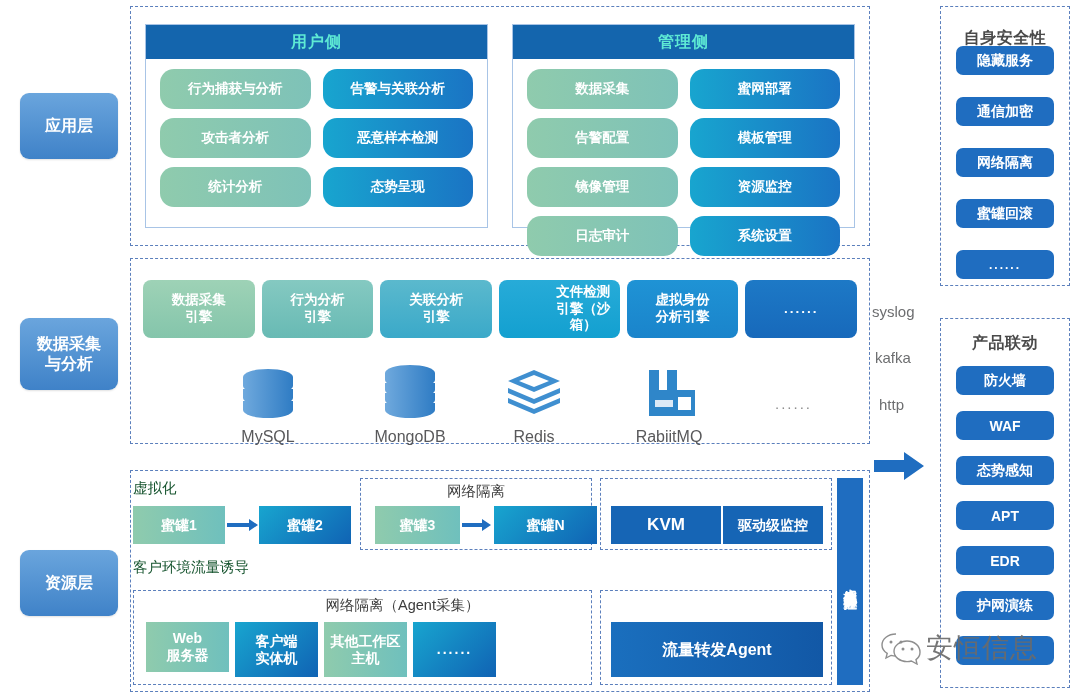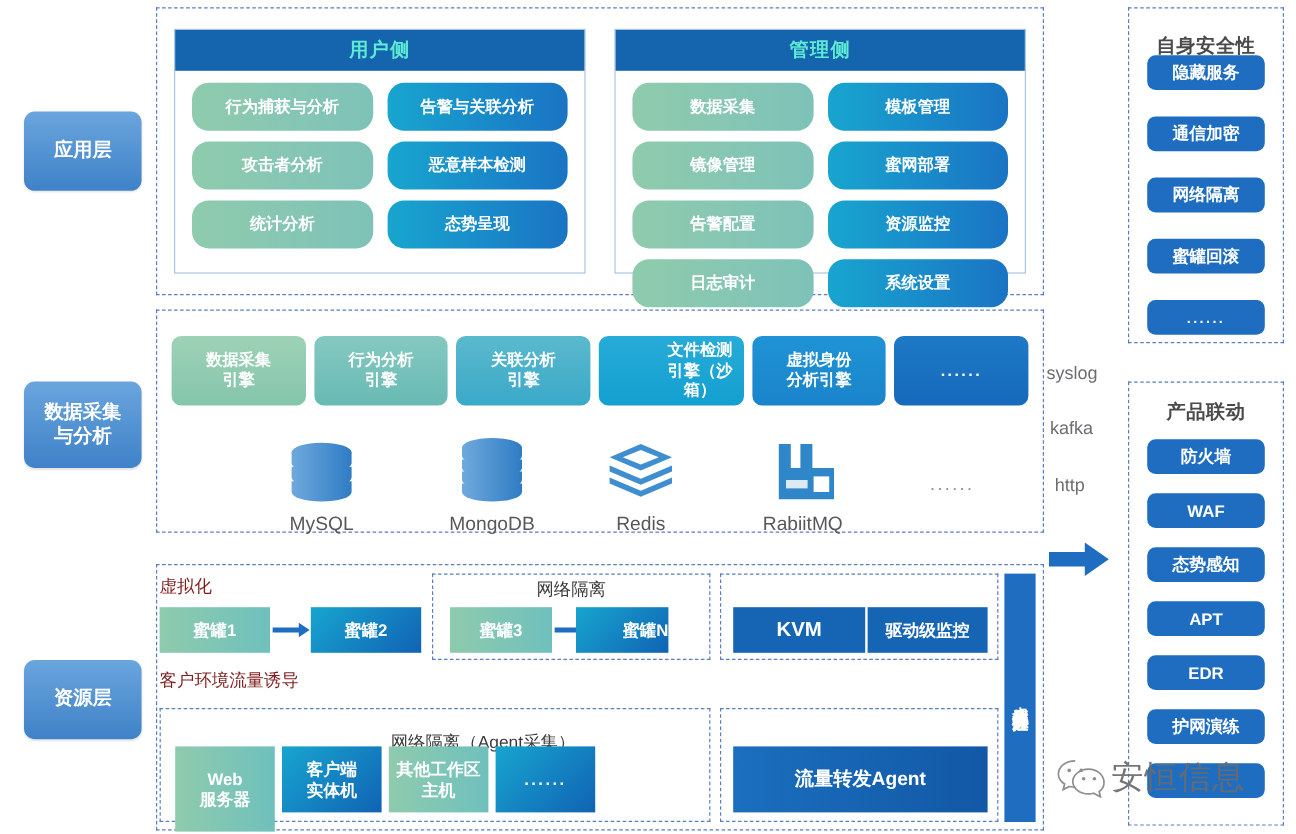--- a/index.html
+++ b/index.html
@@ -70,21 +70,21 @@
   .res {
     color:#fff; font-weight:bold; font-size: 14px; line-height:1.2;
     display:flex; align-items:center; justify-content:center; text-align:center;
     position:absolute;
   }
   .res.g  { background: linear-gradient(90deg,#8fcbad 0%,#6fc0bd 100%); }
   .res.b  { background: linear-gradient(135deg,#18a5cf 0%,#1063b4 100%); }
   .res.d  { background: #1665b5; }
   .res.dd { background: linear-gradient(90deg,#1a6fbe 0%,#1258a6 100%); }
 
-  .sub-label { position:absolute; font-size: 14.5px; color:#7f1d1d; }
+  .sub-label { position:absolute; font-size: 14.5px; color:#14532d; }
   .iso-label { position:absolute; font-size: 14.5px; color:#3c3c3c; text-align:center; }
 
   .vbar {
     position:absolute; background:#1f6dc0; color:#fff;
     font-size: 13.5px; font-weight:bold;
     writing-mode: vertical-rl; text-orientation: upright;
     display:flex; align-items:center; justify-content:center;
     letter-spacing: 1px; line-height:1;
   }
   .arrow-s { position:absolute; }
@@ -128,27 +128,27 @@
         <div class="pill b">态势呈现</div>
       </div>
     </div>
   </div>
 
   <div class="solidbox" style="left:512px; top:24px; width:343px; height:204px;">
     <div class="panel-head">管理侧</div>
     <div class="panel-body">
       <div class="panel-col">
         <div class="pill g">数据采集</div>
+        <div class="pill g">告警配置</div>
         <div class="pill g">镜像管理</div>
-        <div class="pill g">告警配置</div>
         <div class="pill g">日志审计</div>
       </div>
       <div class="panel-col">
+        <div class="pill b">蜜网部署</div>
         <div class="pill b">模板管理</div>
-        <div class="pill b">蜜网部署</div>
         <div class="pill b">资源监控</div>
         <div class="pill b">系统设置</div>
       </div>
     </div>
   </div>
 
   <div class="dashed" style="left:130px; top:258px; width:740px; height:186px;"></div>
 
   <div style="position:absolute; left:143px; top:280px; width:714px; display:flex; gap:7px;">
     <div class="engine" style="flex:1; background:linear-gradient(180deg,#9ed2b6,#84c5ab);">
@@ -254,38 +254,38 @@
   <div class="dashed" style="left:360px; top:478px; width:232px; height:72px;"></div>
   <div class="iso-label" style="left:360px; top:482px; width:232px;">网络隔离</div>
   <div class="res g" style="left:375px; top:506px; width:85px; height:38px;">
     <span>蜜罐3</span>
   </div>
   <div class="arrow-s" style="left:462px; top:518px;">
     <svg width="30" height="14" viewBox="0 0 30 14">
         <path d="M0 5 H20 V1 L29 7 L20 13 V9 H0 Z" fill="#1f6dc0"></path>
       </svg>
   </div>
-  <div class="res b" style="left:480px; top:506px; width:77px; height:38px;justify-content:flex-end;">
+  <div class="res b" style="left:494px; top:506px; width:103px; height:38px;">
     <span>蜜罐N</span>
   </div>
 
   <div class="dashed" style="left:600px; top:478px; width:232px; height:72px;"></div>
   <div class="res d" style="left:611px; top:506px; width:110px; height:38px; font-size:17px;">
     <span>KVM</span>
   </div>
   <div class="res d" style="left:723px; top:506px; width:100px; height:38px;">
     <span>驱动级监控</span>
   </div>
 
   <div class="sub-label" style="left:133px; top:558px;">客户环境流量诱导</div>
 
   <div class="dashed" style="left:133px; top:590px; width:459px; height:95px;"></div>
-  <div class="iso-label" style="left:133px; top:609px; width:539px;">网络隔离（Agent采集）</div>
-
-  <div class="res g" style="left:146px; top:622px; width:83px; height:71px;">
+  <div class="iso-label" style="left:133px; top:596px; width:539px;">网络隔离（Agent采集）</div>
+
+  <div class="res g" style="left:146px; top:622px; width:83px; height:50px;">
     <span style="white-space:pre-line;">Web
 服务器</span>
   </div>
   <div class="res b" style="left:235px; top:622px; width:83px; height:55px;">
     <span style="white-space:pre-line;">客户端
 实体机</span>
   </div>
   <div class="res g" style="left:324px; top:622px; width:83px; height:55px;">
     <span style="white-space:pre-line;">其他工作区
 主机</span>

